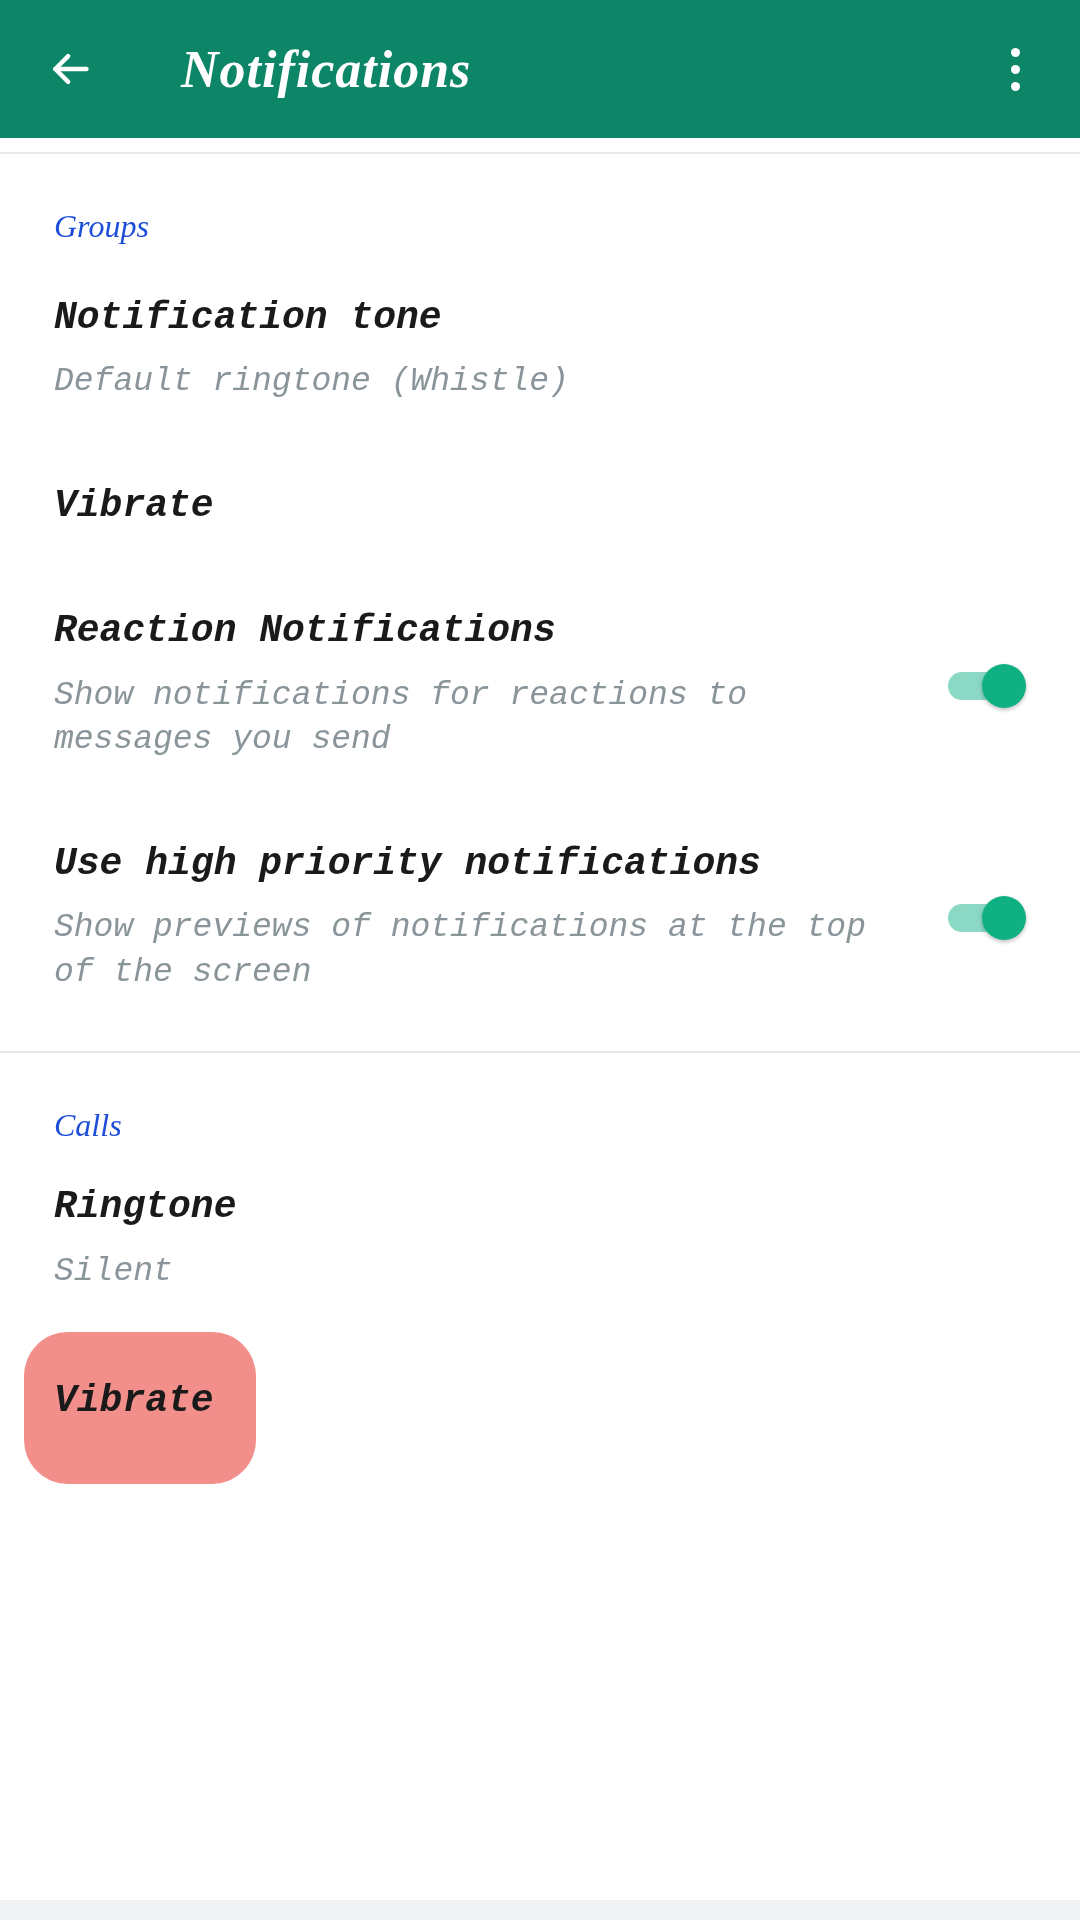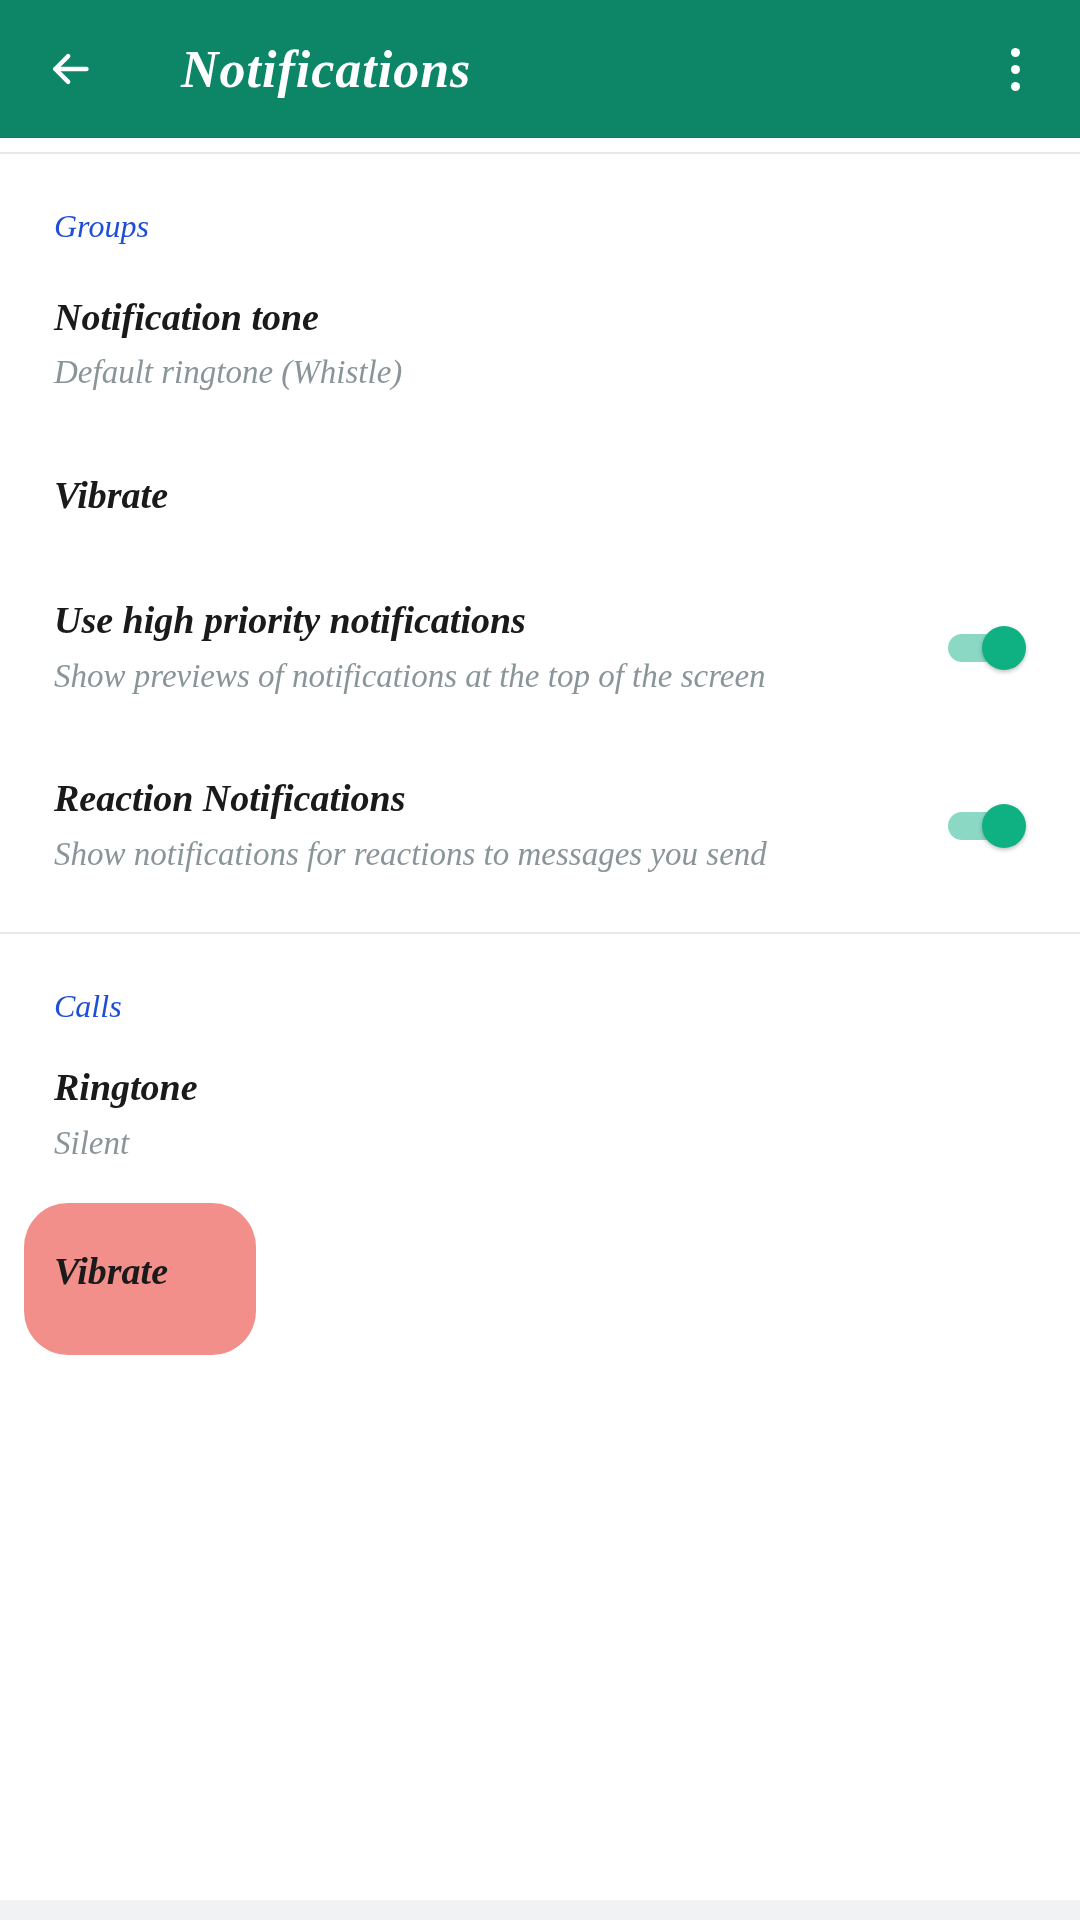--- a/index.html
+++ b/index.html
@@ -72,33 +72,34 @@
   .setting-item {
     padding: 38px 54px 38px 54px;
     display: flex;
     align-items: center;
     justify-content: space-between;
     cursor: pointer;
   }
   .setting-text {
     flex: 1;
     padding-right: 40px;
+    font-family: Liberation Mono, monospace;
   }
   .setting-title {
     font-size: 38px;
     font-weight: bold;
     font-style: italic;
     color: #1a1a1a;
     line-height: 1.3;
   }
   .setting-subtitle {
     font-size: 33px;
     font-style: italic;
     color: #8a959a;
-    margin-top: 8px;
+    margin-top: 18px;
     line-height: 1.35;
   }
   .switch {
     position: relative;
     width: 78px;
     height: 42px;
     flex-shrink: 0;
   }
   .switch-track {
     position: absolute;
@@ -187,33 +188,33 @@
 
   <div class="setting-item">
     <div class="setting-text">
       <div class="setting-title">Vibrate</div>
     </div>
   </div>
 
 
   <div class="setting-item">
     <div class="setting-text">
-      <div class="setting-title">Use high priority notifications</div>
-      <div class="setting-subtitle">Show previews of notifications at the top of the screen</div>
+      <div class="setting-title">Reaction Notifications</div>
+      <div class="setting-subtitle">Show notifications for reactions to messages you send</div>
     </div>
     <div class="switch switch-on">
       <div class="switch-track"></div>
       <div class="switch-thumb"></div>
     </div>
   </div>
 
   <div class="setting-item">
     <div class="setting-text">
-      <div class="setting-title">Reaction Notifications</div>
-      <div class="setting-subtitle">Show notifications for reactions to messages you send</div>
+      <div class="setting-title">Use high priority notifications</div>
+      <div class="setting-subtitle">Show previews of notifications at the top of the screen</div>
     </div>
     <div class="switch switch-on">
       <div class="switch-track"></div>
       <div class="switch-thumb"></div>
     </div>
   </div>
 
   <div class="section-divider" style="margin-top:18px;"></div>
 
   <div class="section-header">Calls</div>

